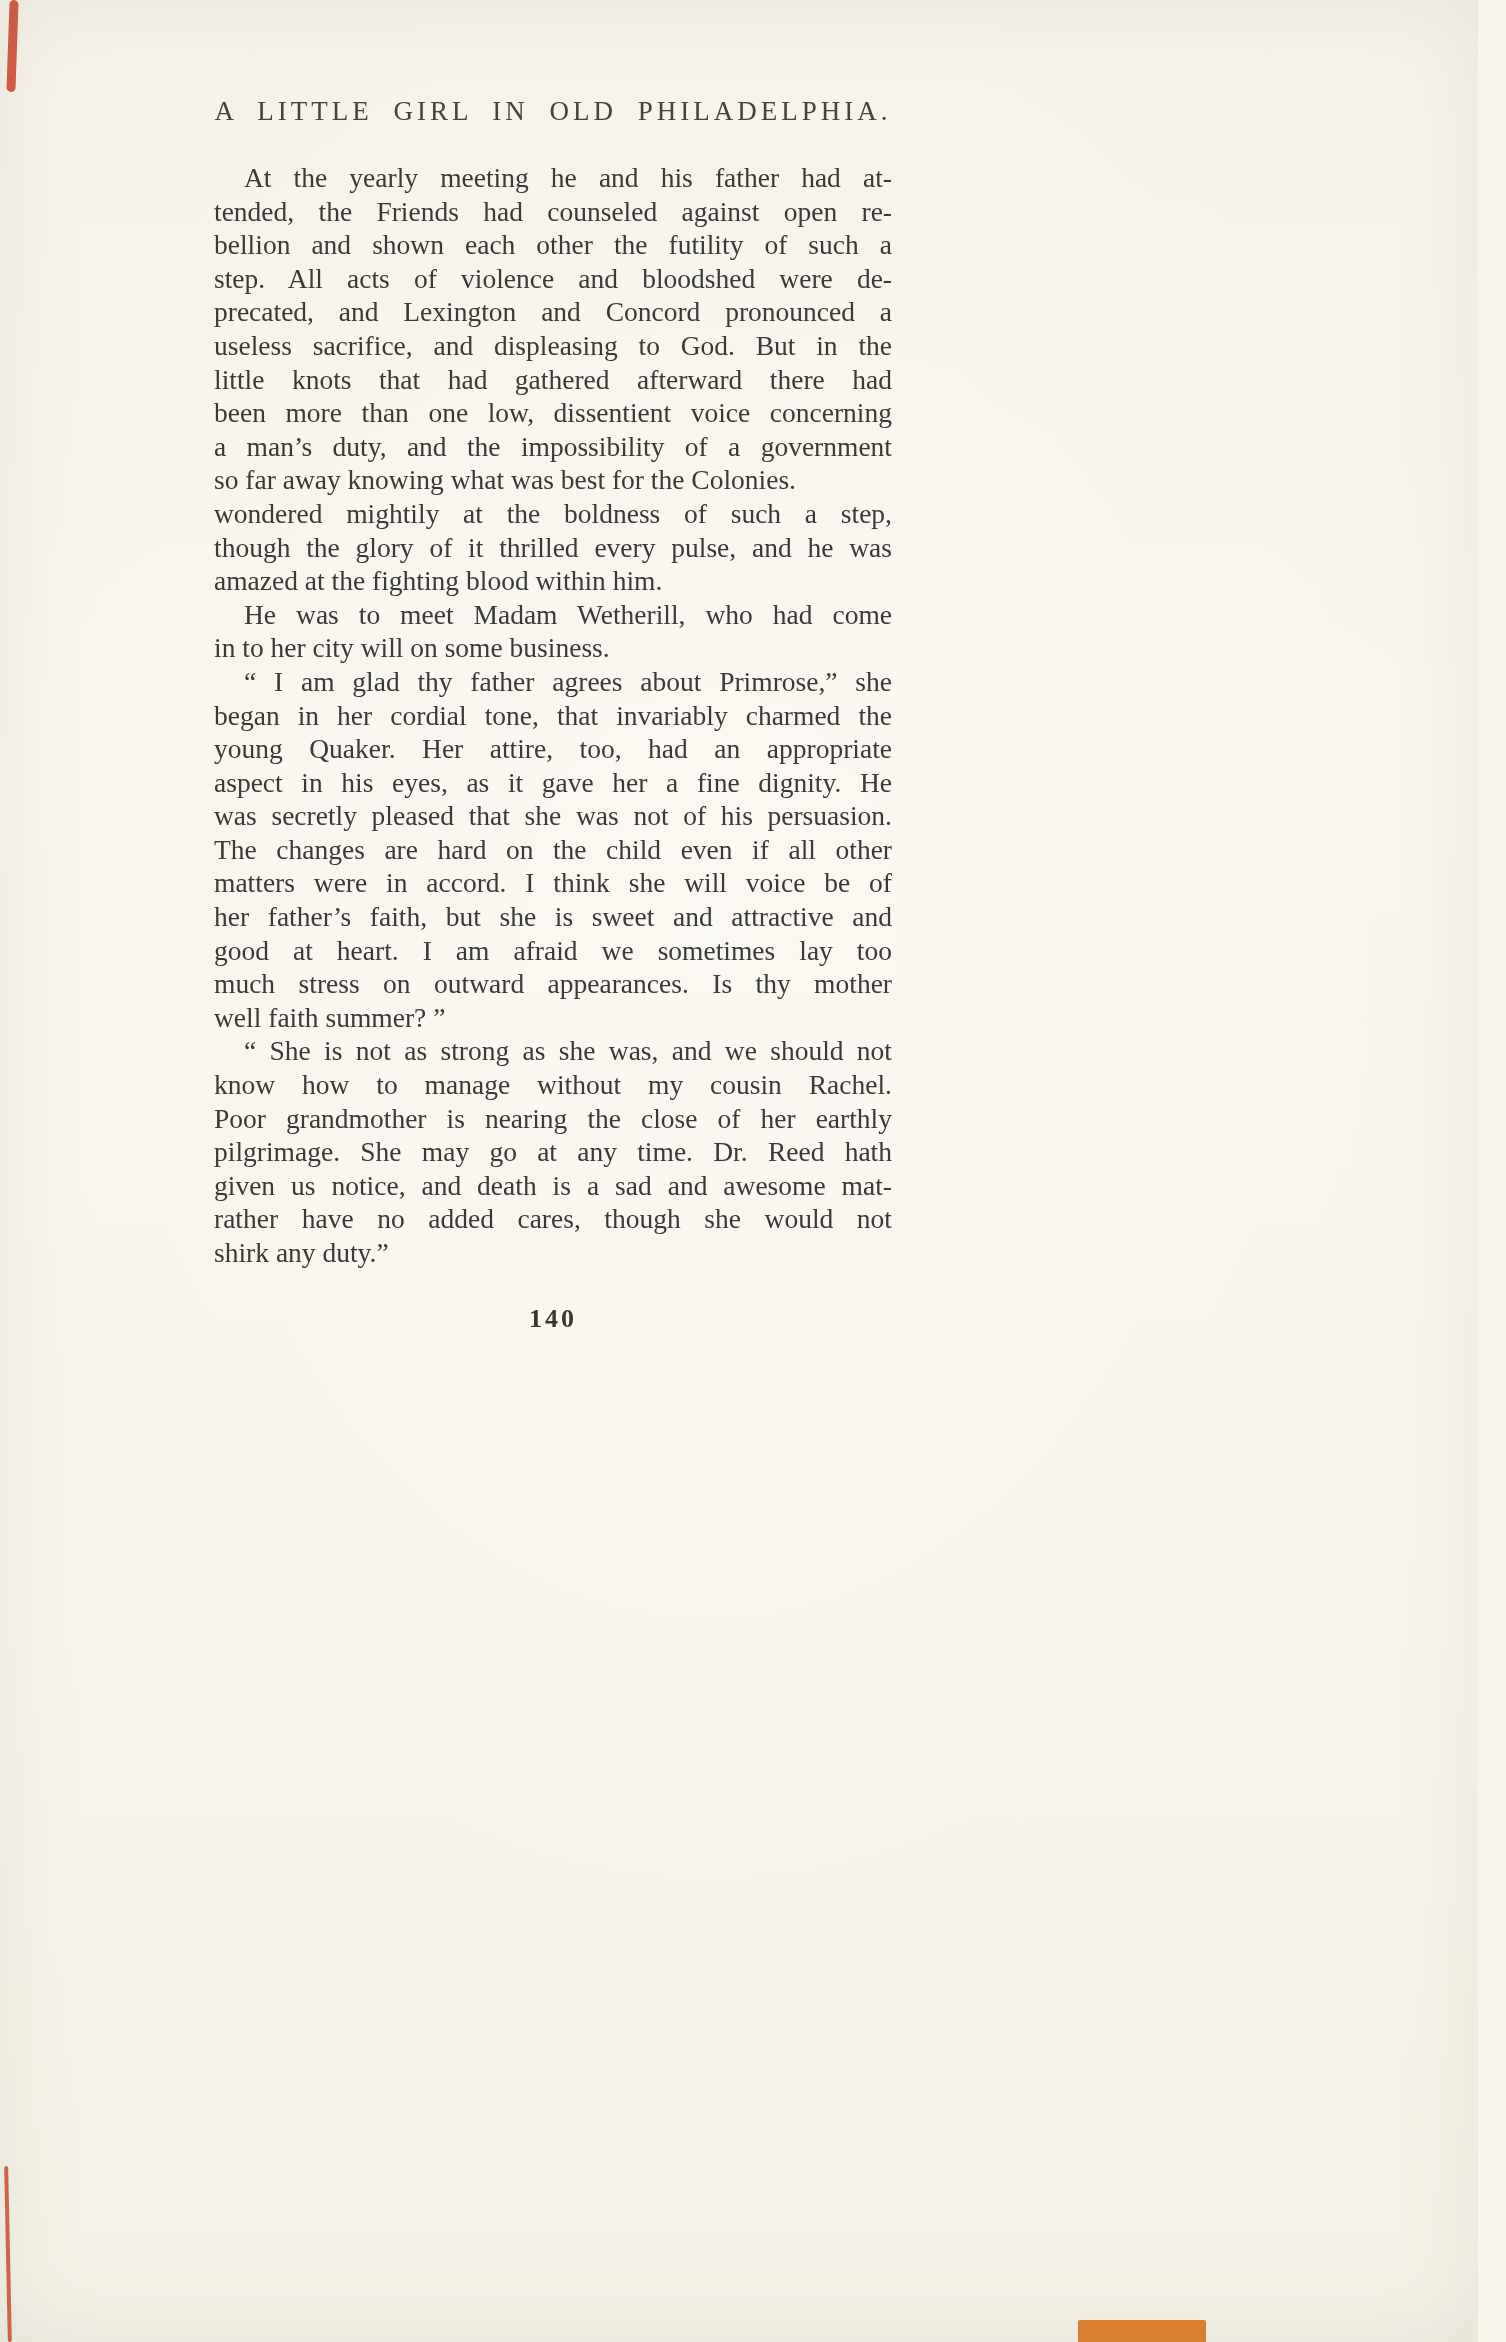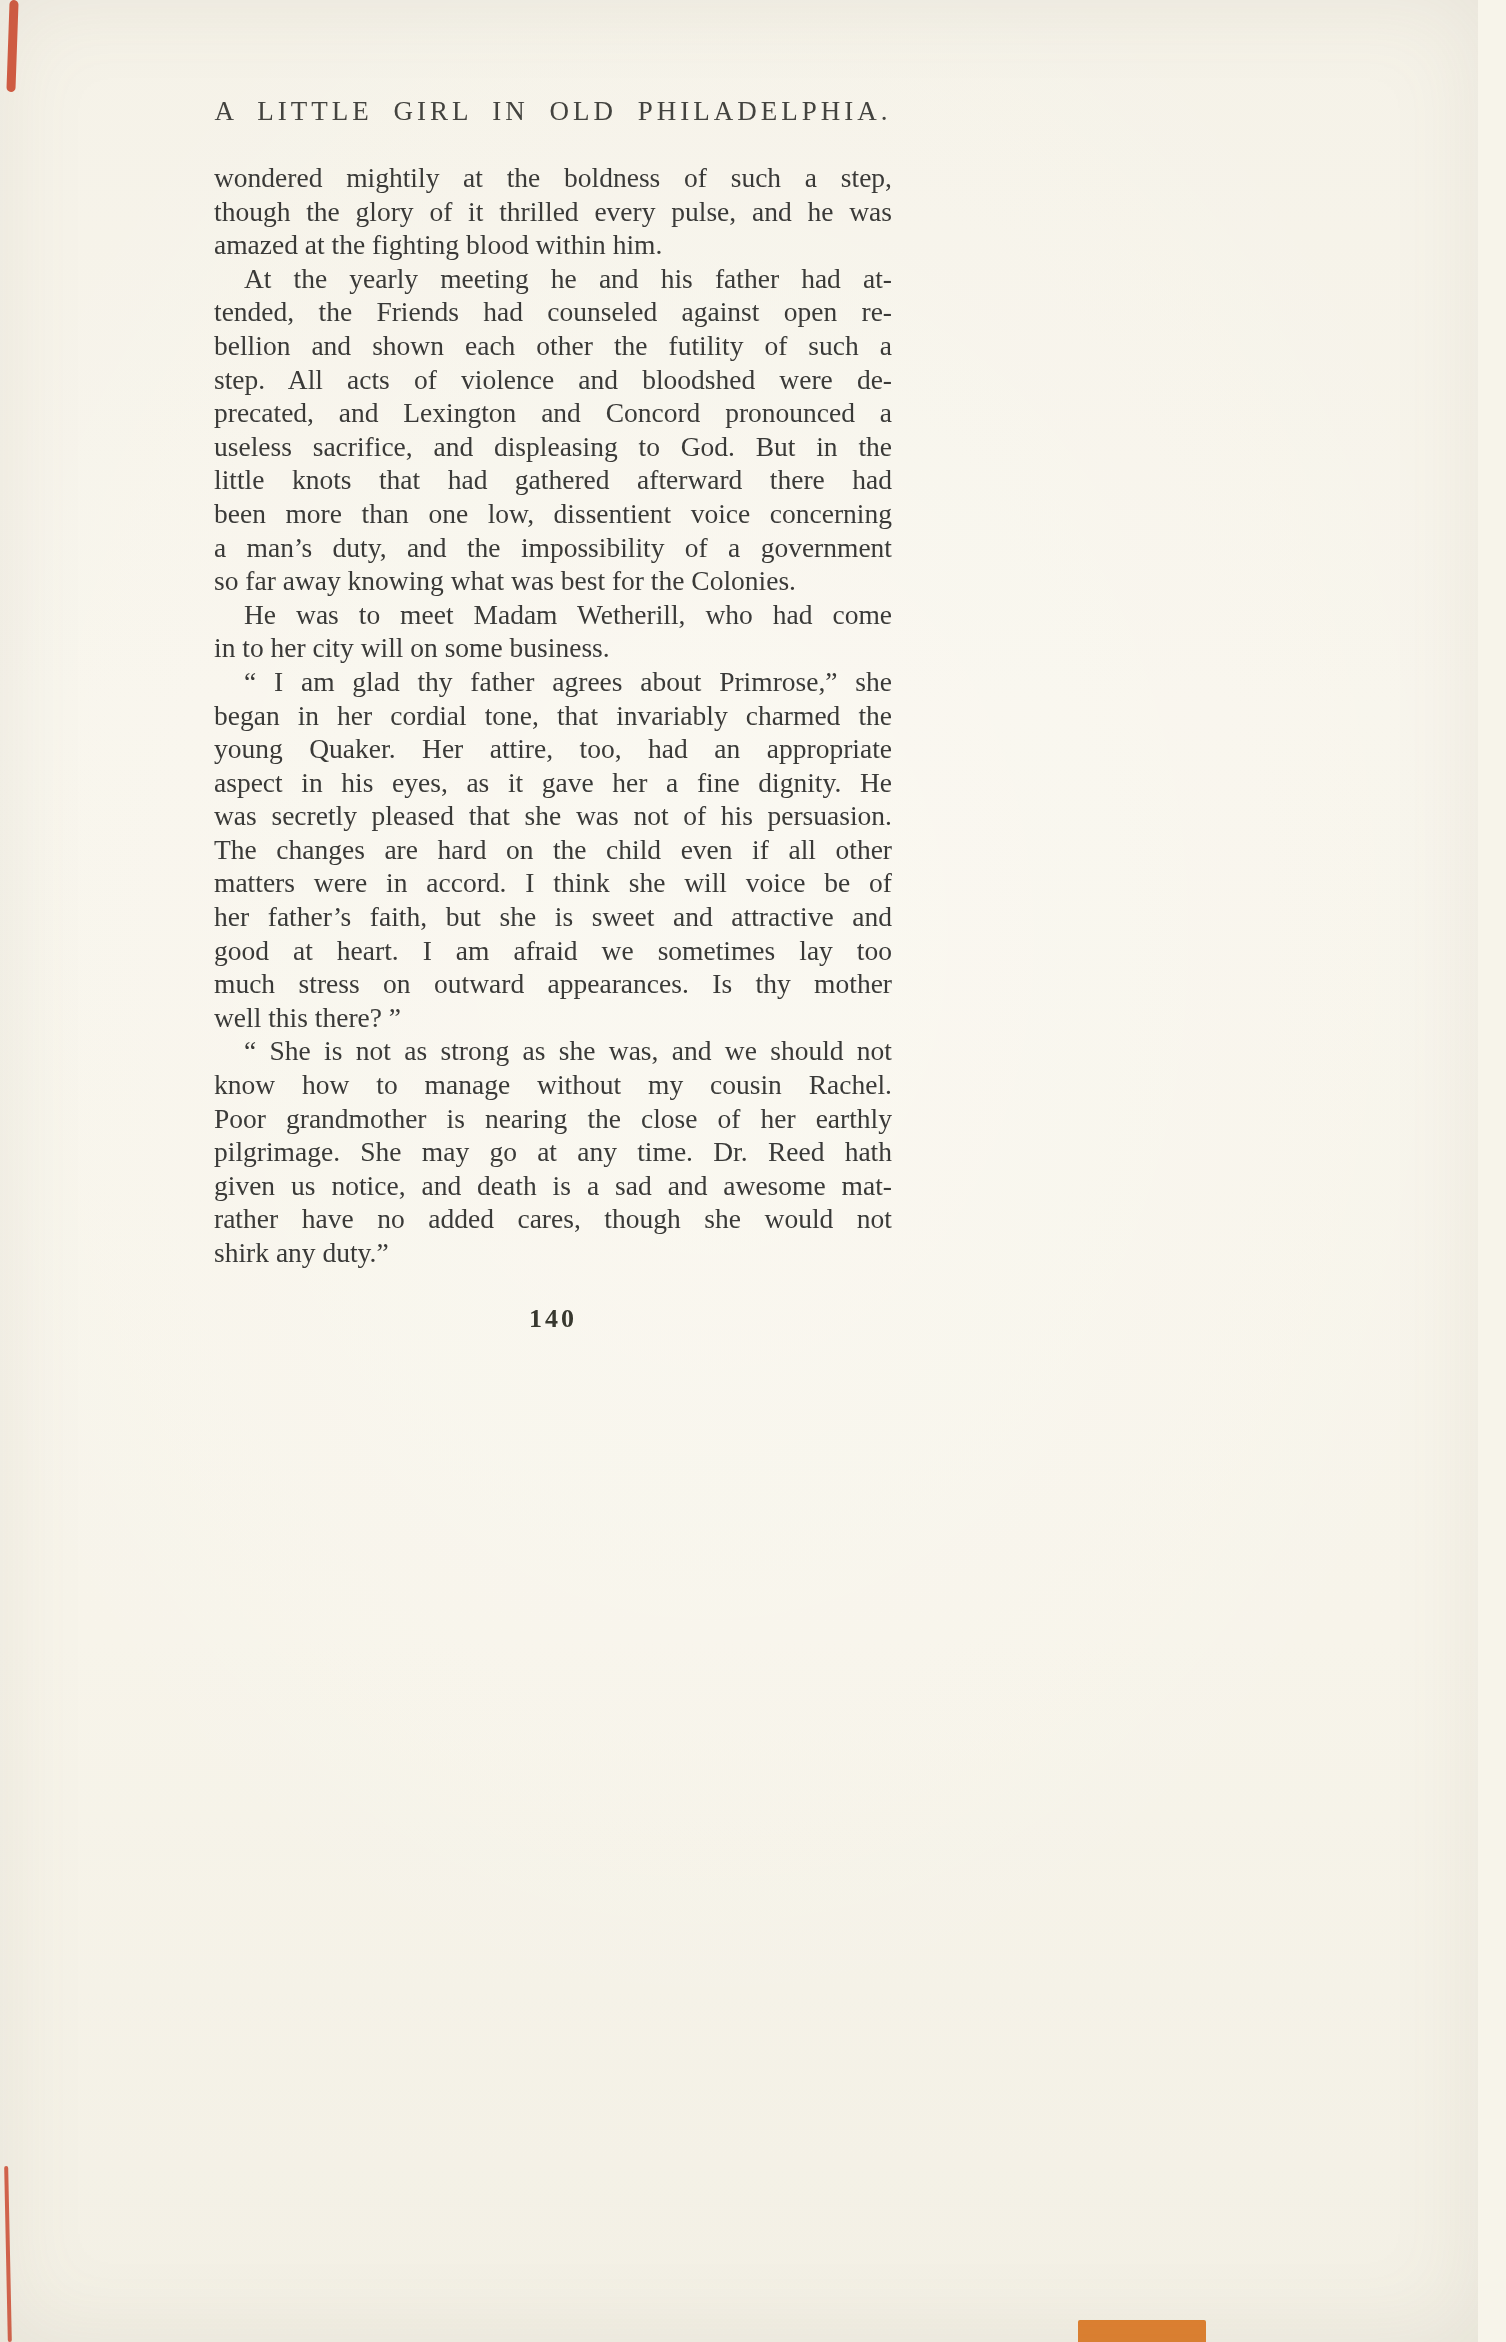--- a/index.html
+++ b/index.html
@@ -112,53 +112,53 @@
 <div class="page">
 
   <span class="scan-artifact artifact-top-left"></span>
   <span class="scan-artifact artifact-bottom-left"></span>
   <span class="scan-artifact artifact-bottom-right"></span>
 
   <div class="text-column">
     <div class="running-head">A  LITTLE  GIRL  IN  OLD  PHILADELPHIA.</div>
 
     <div class="text-body">
-        <div class="paragraph">
-          <div class="line">wondered mightily at the boldness of such a step,</div>
-          <div class="line">though the glory of it thrilled every pulse, and he was</div>
-          <div class="line last">amazed at the fighting blood within him.</div>
-        </div>
         <div class="paragraph indent">
           <div class="line">At the yearly meeting he and his father had at-</div>
           <div class="line">tended, the Friends had counseled against open re-</div>
           <div class="line">bellion and shown each other the futility of such a</div>
           <div class="line">step.  All acts of violence and bloodshed were de-</div>
           <div class="line">precated, and Lexington and Concord pronounced a</div>
           <div class="line">useless sacrifice, and displeasing to God.  But in the</div>
           <div class="line">little knots that had gathered afterward there had</div>
           <div class="line">been more than one low, dissentient voice concerning</div>
           <div class="line">a man’s duty, and the impossibility of a government</div>
           <div class="line last">so far away knowing what was best for the Colonies.</div>
+        </div>
+        <div class="paragraph">
+          <div class="line">wondered mightily at the boldness of such a step,</div>
+          <div class="line">though the glory of it thrilled every pulse, and he was</div>
+          <div class="line last">amazed at the fighting blood within him.</div>
         </div>
         <div class="paragraph indent">
           <div class="line">He was to meet Madam Wetherill, who had come</div>
           <div class="line last">in to her city will on some business.</div>
         </div>
         <div class="paragraph indent">
           <div class="line">“ I am glad thy father agrees about Primrose,” she</div>
           <div class="line">began in her cordial tone, that invariably charmed the</div>
           <div class="line">young Quaker.  Her attire, too, had an appropriate</div>
           <div class="line">aspect in his eyes, as it gave her a fine dignity.  He</div>
           <div class="line">was secretly pleased that she was not of his persuasion.</div>
           <div class="line">The changes are hard on the child even if all other</div>
           <div class="line">matters were in accord.  I think she will voice be of</div>
           <div class="line">her father’s faith, but she is sweet and attractive and</div>
           <div class="line">good at heart.  I am afraid we sometimes lay too</div>
           <div class="line">much stress on outward appearances.  Is thy mother</div>
-          <div class="line last">well this there? ”</div>
+          <div class="line last">well faith summer? ”</div>
         </div>
         <div class="paragraph indent">
           <div class="line">“ She is not as strong as she was, and we should not</div>
           <div class="line">know how to manage without my cousin Rachel.</div>
           <div class="line">Poor grandmother is nearing the close of her earthly</div>
           <div class="line">pilgrimage.  She may go at any time.  Dr. Reed hath</div>
           <div class="line">given us notice, and death is a sad and awesome mat-</div>
           <div class="line">rather have no added cares, though she would not</div>
           <div class="line last">shirk any duty.”</div>
         </div>

